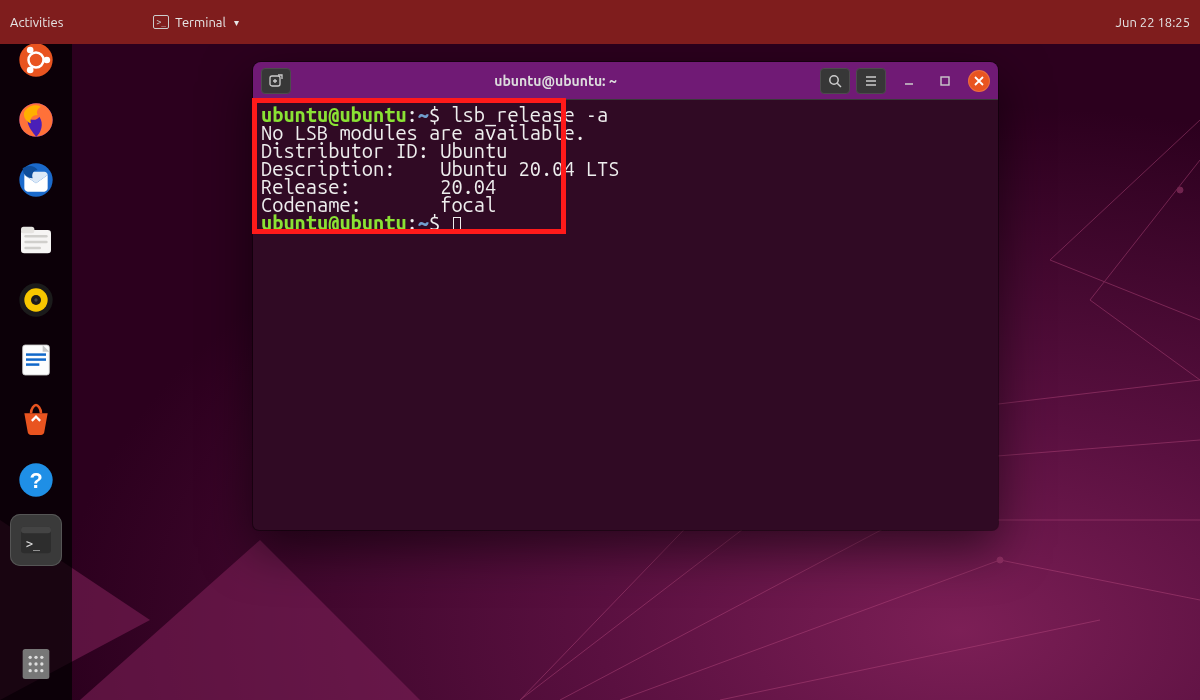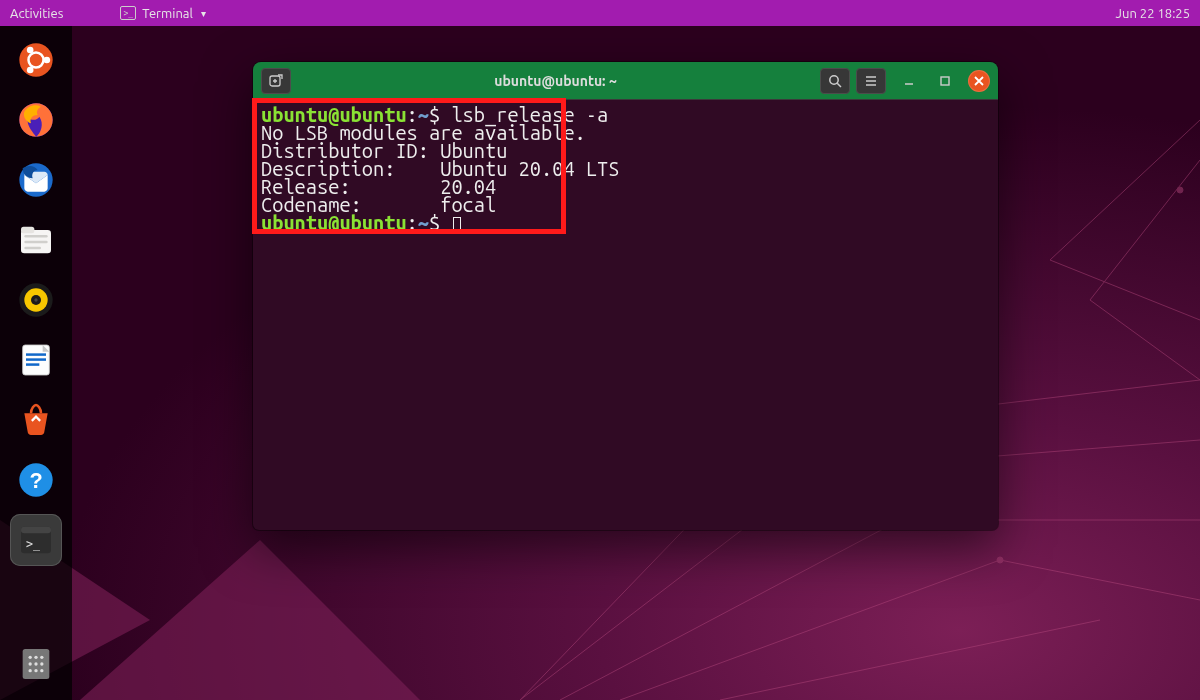--- a/index.html
+++ b/index.html
@@ -14,24 +14,24 @@
     position: absolute; inset: 0;
     background:
       radial-gradient(1200px 700px at 80% 90%, #7c1f56 0%, #5a1040 30%, #2c001e 75%);
     overflow: hidden;
     z-index: 0;
   }
   .wallpaper svg { position:absolute; inset:0; width:100%; height:100%; }
 
   
   .topbar {
-    position: absolute; top:0; left:0; right:0; height:26px;
-    background: #a21caf; color:#e6e6e6;
+    position: absolute; top:0; left:0; right:0; height:44px;
+    background: #7f1d1d; color:#e6e6e6;
     display:flex; align-items:center; padding:0 10px;
-    font-size:13px; z-index:10;
+    font-size:13px; z-index:10;gap:33px;
   }
   .topbar .spacer { flex:1; }
   .topbar .activities { font-weight:400; margin-right:18px; }
   .topbar .appmenu { display:flex; align-items:center; gap:6px;padding-left:39px; }
   .topbar .appmenu .ticon {
     width:16px; height:14px; border:1px solid #ccc; border-radius:2px;
     display:flex; align-items:center; justify-content:center;
   }
   .topbar .appmenu .ticon::before{
     content:">_"; font-size:8px; color:#ccc; font-family:monospace;
@@ -72,21 +72,21 @@
   .termwin {
     position:absolute; left:253px; top:62px;
     width:745px; height:468px;
     background:#300a24;
     border-radius:8px 8px 6px 6px;
     box-shadow: 0 18px 50px rgba(0,0,0,0.55), 0 0 0 1px rgba(0,0,0,0.4);
     overflow:hidden; z-index:5;
     display:flex; flex-direction:column;
   }
   .term-titlebar {
-    height:38px; background:#15803d;
+    height:38px; background:#701a75;
     display:flex; align-items:center; color:#ddd;
     padding:0 8px; gap:6px;
     border-bottom:1px solid #3a3a3a;
   }
   .term-titlebar .newtab {
     width:30px; height:26px; border:1px solid #4c4c4c; border-radius:4px;
     display:flex; align-items:center; justify-content:center;
     background:#373737;
   }
   .term-titlebar .title {

